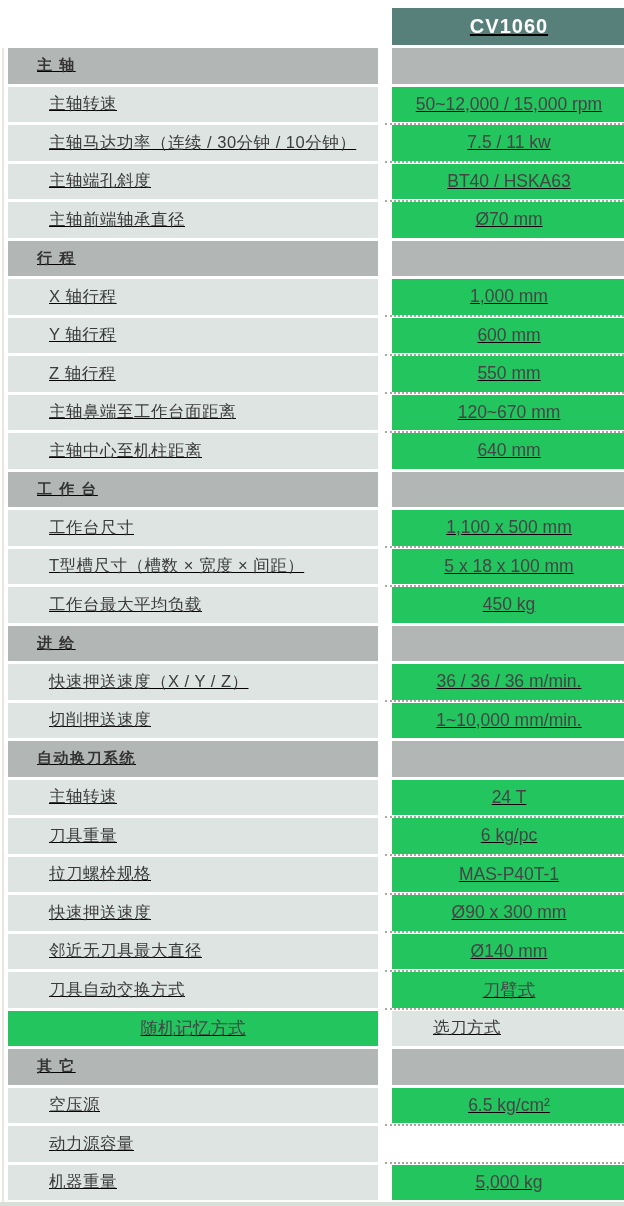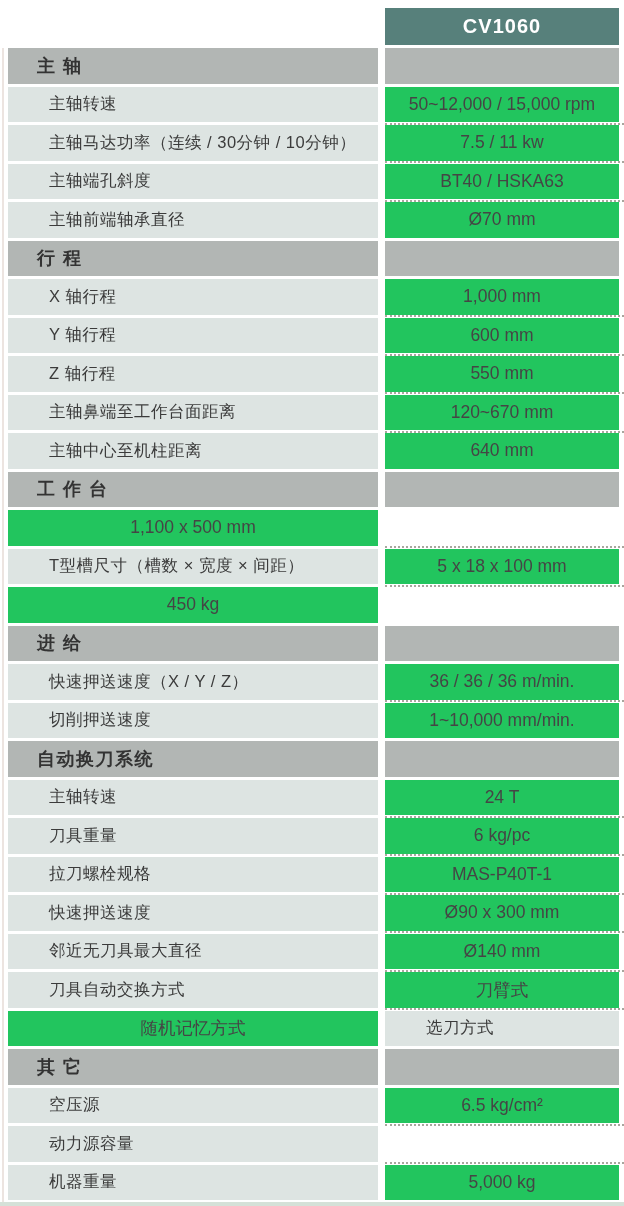--- a/index.html
+++ b/index.html
@@ -35,22 +35,23 @@
     position: absolute;
     left: 2px; top: 48px; bottom: 0;
     width: 2px;
     background: var(--edge);
   }
   .row {
     position: relative;
     flex: 0 0 auto;
     display: grid;
     grid-template-columns: 370px 234px;
-    column-gap: 7px;
+    column-gap: 14px;
     height: 35.5px;
+    text-decoration: underline;
   }
   .model-row { height: 37px; }
   .left-spacer { background: transparent; }
   .model-cell {
     background: var(--accent);
     color: #ffffff;
     font-weight: bold;
     font-size: 20px;
     letter-spacing: 1px;
     display: flex;
@@ -59,21 +60,21 @@
   }
   .cell {
     display: flex;
     align-items: center;
     white-space: nowrap;
   }
   .section-title-cell {
     background: var(--section-gray);
     padding-left: 29px;
     font-weight: bold;
-    font-size: 18px;
+    font-size: 15px;
     letter-spacing: 1.5px;
     color: #333333;
   }
   .section-fill-cell { background: var(--section-gray); }
   .label-cell {
     background: var(--row-bg);
     padding-left: 41px;
     font-size: 16.5px;
     letter-spacing: 0.5px;
     color: var(--label-text);
@@ -166,31 +167,37 @@
         <div class="cell label-cell">
           <span>主轴中心至机柱距离</span>
         </div>
         <div class="cell value-cell">
           <span>640 mm</span>
         </div>
       </div><div class="row section-row">
         <div class="cell section-title-cell">工 作 台</div>
         <div class="cell section-fill-cell"></div>
       </div><div class="row data-row dotted">
+        <div class="cell label-cell">
+          <span>工作台尺寸</span>
+        </div>
         <div class="cell value-cell">
           <span>1,100 x 500 mm</span>
         </div>
       </div><div class="row data-row dotted">
         <div class="cell label-cell">
           <span>T型槽尺寸（槽数 × 宽度 × 间距）</span>
         </div>
         <div class="cell value-cell">
           <span>5 x 18 x 100 mm</span>
         </div>
       </div><div class="row data-row">
+        <div class="cell label-cell">
+          <span>工作台最大平均负载</span>
+        </div>
         <div class="cell value-cell">
           <span>450 kg</span>
         </div>
       </div><div class="row section-row">
         <div class="cell section-title-cell">进 给</div>
         <div class="cell section-fill-cell"></div>
       </div><div class="row data-row dotted">
         <div class="cell label-cell">
           <span>快速押送速度（X / Y / Z）</span>
         </div>

